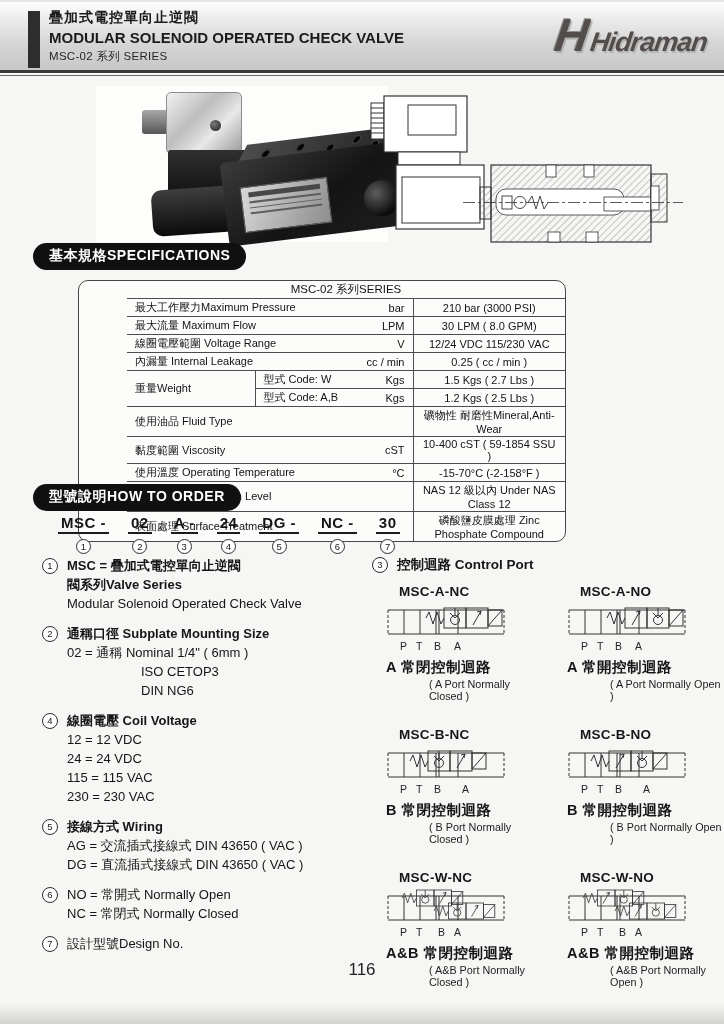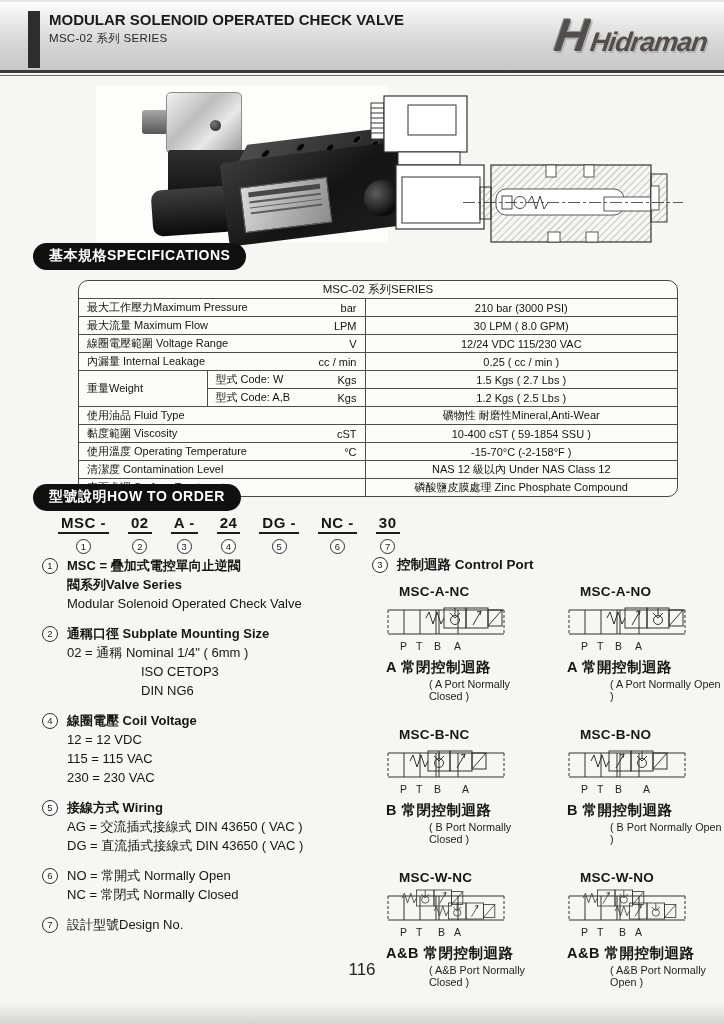--- a/index.html
+++ b/index.html
@@ -57,22 +57,22 @@
   
   .drawing { position:absolute; left:368px; top:86px; width:352px; height:162px; }
 
   
   .badge { position:absolute; left:33px; background:#101010; color:#fff; border-radius:16px;
     padding:4px 16px 5px; font-size:14px; font-weight:bold; letter-spacing:0.5px; }
   .badge-spec { top:243px; }
   .badge-order { top:484px; }
 
   
-  .spec-wrap { position:absolute; left:78px; top:280px; width:600px;
-    border:1.5px solid #474747; border-radius:10px; overflow:hidden; background:#fcfcfb; }
+  .spec-wrap { position:absolute; left:78px; top:280px; width:488px;
+    border:1.5px solid #474747; border-radius:10px; overflow:hidden; background:#fcfcfb;padding-left:48px; }
   .spec-table { width:100%; border-collapse:collapse; font-size:11px; color:#131313; }
   .spec-table td { border:1px solid #4d4d4d; height:15.5px; padding:1px 8px; }
   .spec-table tr:first-child td { border-top:none; }
   .spec-table tr td:first-child { border-left:none; }
   .spec-table tr td:last-child { border-right:none; }
   .spec-table tr:last-child td { border-bottom:none; }
   .spec-title { text-align:center; font-size:11.5px; }
   .lab { }
   .lab-flex { display:flex; justify-content:space-between; align-items:center; }
   .val { text-align:center; }
@@ -156,20 +156,21 @@
         <polyline points="46,5 51,10 56,5"></polyline>
         <rect x="62" y="2" width="14" height="16"></rect>
         <line x1="62" y1="18" x2="76" y2="2"></line>
       </g>
     </defs>
   </svg>
 
   <div class="header">
     <div class="title-bar"></div>
     <div class="titles">
+      <div class="title-zh">疊加式電控單向止逆閥</div>
       <div class="title-en">MODULAR SOLENOID OPERATED CHECK VALVE</div>
       <div class="title-series">MSC-02 系列 SERIES</div>
     </div>
     <div class="logo">
       <span class="logo-h">H</span>
       <span class="logo-text">Hidraman</span>
     </div>
   </div>
   <div class="header-rule-thick"></div>
   <div class="header-rule-thin"></div>
@@ -409,20 +410,21 @@
         <div class="ind">ISO CETOP3</div>
         <div class="ind">DIN NG6</div>
       </div>
     </div>
 
     <div class="item">
       <span class="cnum">4</span>
       <div class="item-body">
         <div class="ln-strong">線圈電壓 Coil Voltage</div>
         <div>12 = 12 VDC</div>
+        <div>24 = 24 VDC</div>
         <div>115 = 115 VAC</div>
         <div>230 = 230 VAC</div>
       </div>
     </div>
 
     <div class="item">
       <span class="cnum">5</span>
       <div class="item-body">
         <div class="ln-strong">接線方式 Wiring</div>
         <div>AG = 交流插式接線式 DIN 43650 ( VAC )</div>

